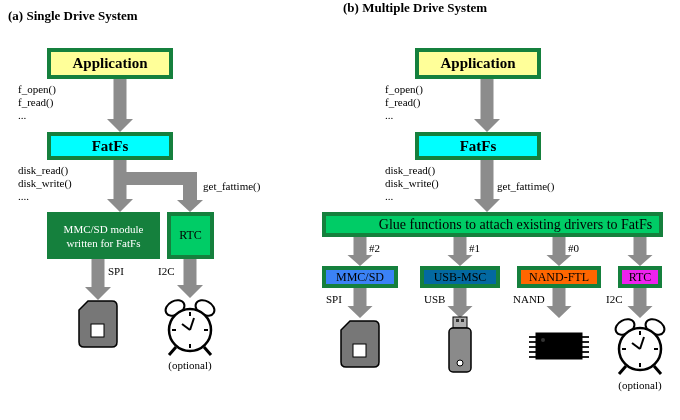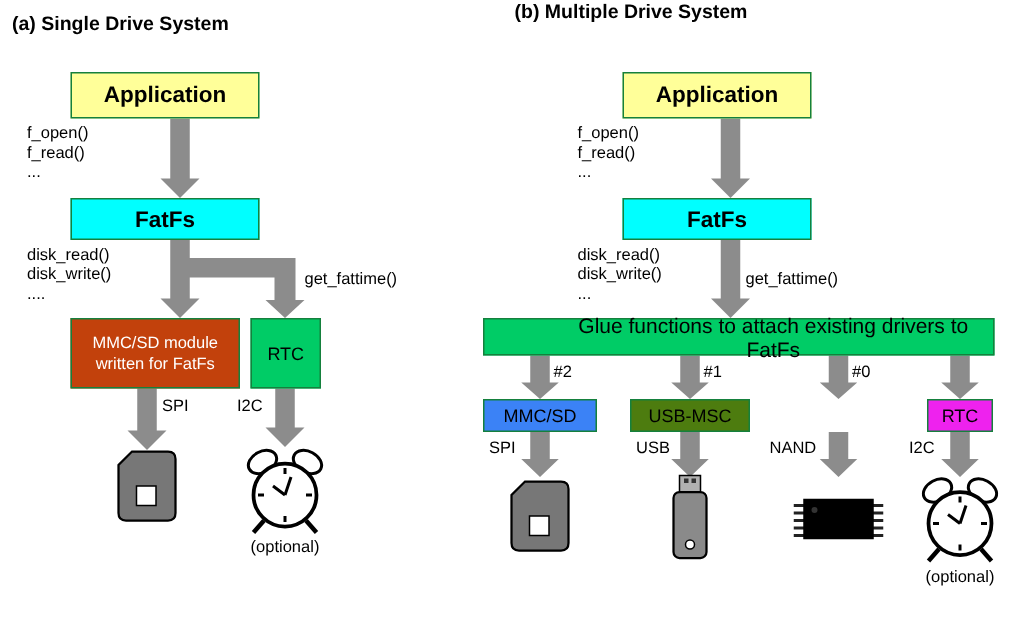--- a/index.html
+++ b/index.html
@@ -1,21 +1,21 @@
 <!DOCTYPE html>
 <html><head>
 <meta charset="utf-8">
 <style>
   html,body{margin:0;padding:0;background:#fff;}
   .canvas{position:relative;width:680px;height:408px;background:#fff;overflow:hidden;
-          font-family:Liberation Sans, sans-serif;color:#000;}
+          font-family:Liberation Serif, serif;color:#000;}
   .arrows{position:absolute;left:0;top:0;pointer-events:none;}
   .arrows polygon{fill:#8C8C8C;}
   .sec-title{position:absolute;font-size:13px;font-weight:bold;white-space:nowrap;}
-  .box{position:absolute;border:1px solid #15803d;box-sizing:border-box;
+  .box{position:absolute;border:4px solid #15803d;box-sizing:border-box;
        display:flex;flex-direction:column;align-items:center;justify-content:center;
        text-align:center;}
   .box.big{font-size:15px;font-weight:bold;}
   .calls{position:absolute;font-size:11px;line-height:13px;text-align:left;white-space:nowrap;}
   .t{position:absolute;font-size:11px;line-height:13px;white-space:nowrap;}
   .module-line{font-size:11px;line-height:14px;color:#fff;}
   .glue{font-size:14px;padding-left:46px;}
   .driver{font-size:12px;}
   .rtc-small{font-size:12px;}
   .optional{position:absolute;font-size:11px;text-align:center;}
@@ -59,21 +59,21 @@
   <div class="box big" style="left: 47px; top: 132px; width: 126px; height: 28px; background-color: rgb(0, 255, 255);">FatFs</div>
 
   <div class="calls" style="left:18px;top:164px;width:88px">
     <div>disk_read()</div>
     <div>disk_write()</div>
     <div>....</div>
   </div>
 
   <div class="t" style="left:203px;top:180px">get_fattime()</div>
 
-  <div class="box" style="left: 47px; top: 212px; width: 113px; height: 47px; background-color: #c2410c;">
+  <div class="box" style="left: 47px; top: 212px; width: 113px; height: 47px; background-color: #15803d;">
     <div class="module-line">MMC/SD module</div>
     <div class="module-line">written for FatFs</div>
   </div>
 
   <div class="box rtc-small" style="left: 167px; top: 212px; width: 47px; height: 47px; background-color: rgb(0, 204, 102);">RTC</div>
 
   <div class="t" style="left:108px;top:265px">SPI</div>
   <div class="t" style="left:158px;top:265px">I2C</div>
 
   <svg class="icon" style="left:78px;top:300px" width="40" height="48" viewBox="0 0 40 48">
@@ -117,21 +117,22 @@
 
   <div class="t" style="left:497px;top:180px">get_fattime()</div>
 
   <div class="box glue" style="left: 322px; top: 212px; width: 341px; height: 25px; background-color: rgb(0, 204, 102);">Glue functions to attach existing drivers to FatFs</div>
 
   <div class="t" style="left:369px;top:242px">#2</div>
   <div class="t" style="left:469px;top:242px">#1</div>
   <div class="t" style="left:568px;top:242px">#0</div>
 
   <div class="box driver" style="left: 322px; top: 266px; width: 76px; height: 22px; background-color: #3b82f6;">MMC/SD</div>
-  <div class="box driver" style="left: 420px; top: 266px; width: 80px; height: 22px; background-color: #4d7c0f;">USB-MSC</div>
+  <div class="box driver" style="left: 420px; top: 266px; width: 80px; height: 22px; background-color: #0369a1;">USB-MSC</div>
+  <div class="box driver" style="left: 517px; top: 266px; width: 84px; height: 22px; background-color: rgb(255, 102, 0);">NAND-FTL</div>
   <div class="box driver" style="left: 618px; top: 266px; width: 44px; height: 22px; background-color: rgb(238, 34, 238);">RTC</div>
 
   <div class="t" style="left:326px;top:293px">SPI</div>
   <div class="t" style="left:424px;top:293px">USB</div>
   <div class="t" style="left:513px;top:293px">NAND</div>
   <div class="t" style="left:606px;top:293px">I2C</div>
 
   <svg class="icon" style="left:340px;top:320px" width="40" height="48" viewBox="0 0 40 48">
     <path d="M10 1 H34 Q39 1 39 6 V42 Q39 47 34 47 H6 Q1 47 1 42 V10 Z" fill="#777777" stroke="#000" stroke-width="1.5"></path>
     <rect x="13" y="24" width="13" height="13" fill="#fff" stroke="#000"></rect>

